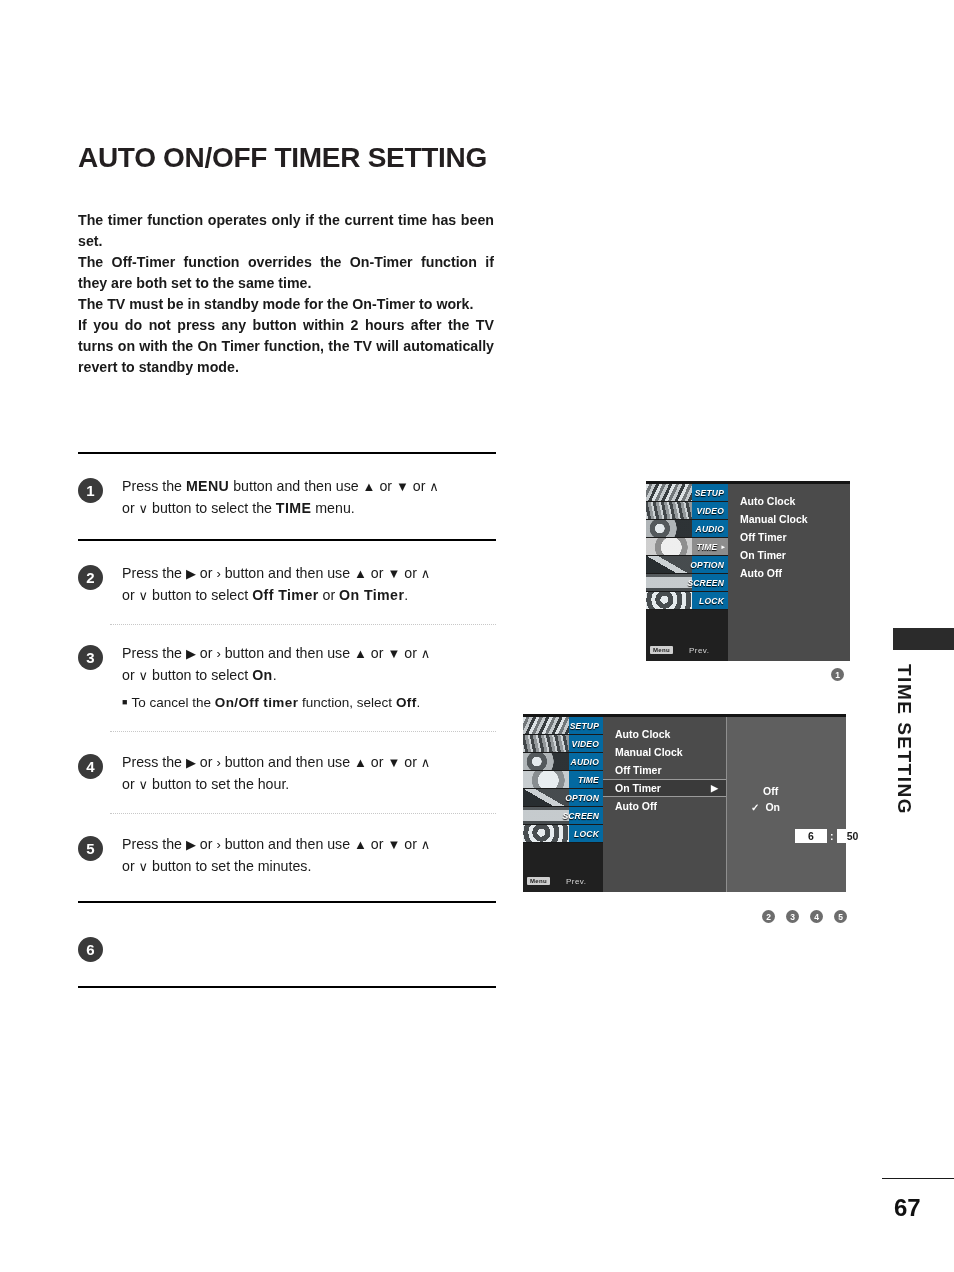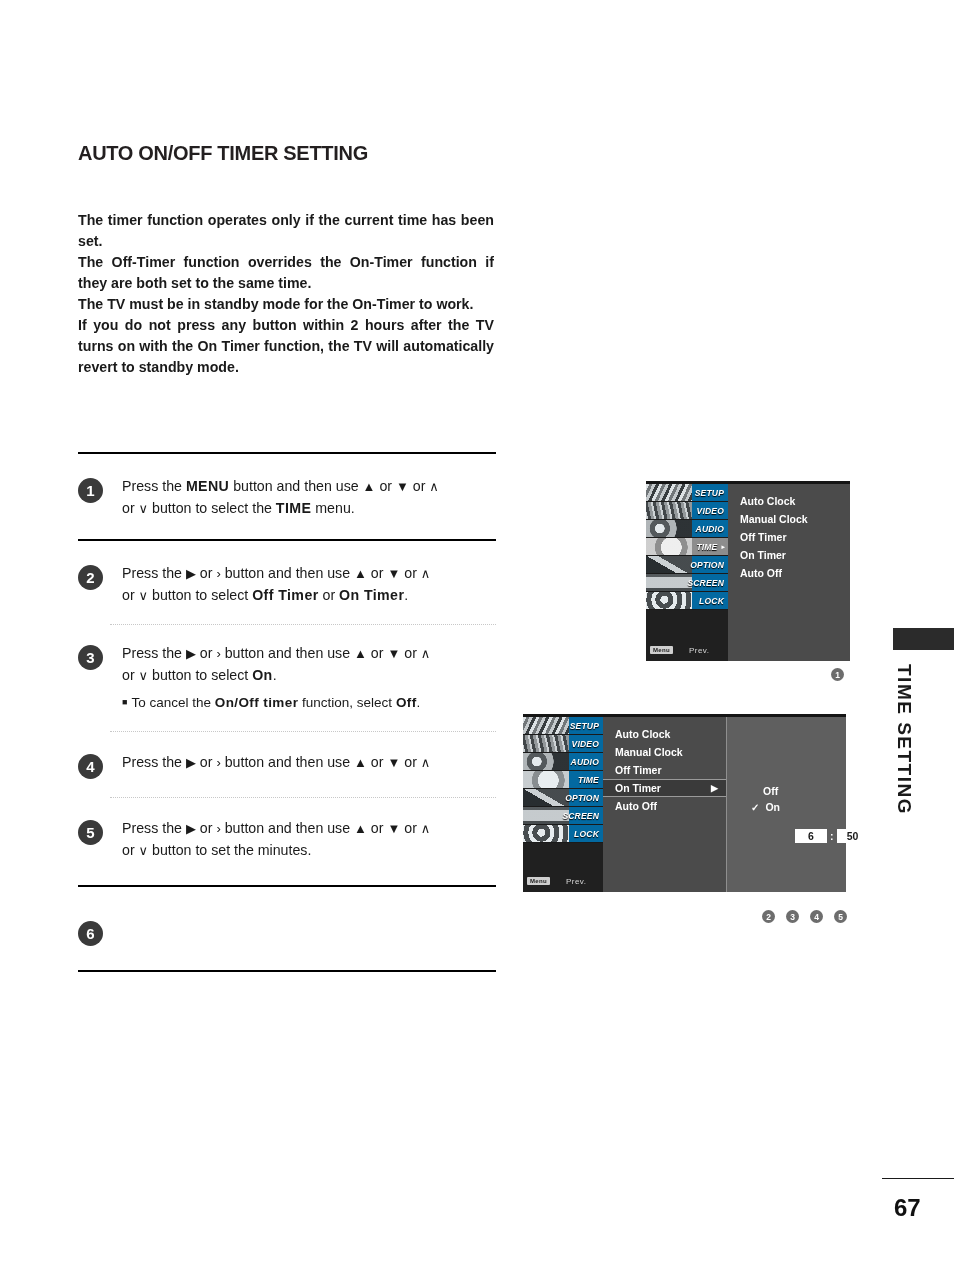--- a/index.html
+++ b/index.html
@@ -11,21 +11,21 @@
     position: relative;
     font-family: "Liberation Sans", sans-serif;
     color: #1a1a1a;
     overflow: hidden;
   }
 
   
   #page-title {
     position: absolute;
     left: 78px; top: 142px;
-    font-size: 20px;
+    font-size: 28px;
     font-weight: bold;
     letter-spacing: -0.3px;
     color: #231f20;
   }
 
   
   #intro {
     position: absolute;
     left: 78px; top: 210px;
     width: 416px;
@@ -382,20 +382,23 @@
   </div>
 
   <div class="rule-dotted" style="margin-top:18px;"></div>
 
   <div class="step" style="padding:20px 0 18px 0;">
     <div class="step-badge">4</div>
     <div class="step-body">
       <span class="line">
         <span>Press the </span><span class="glyph">▶</span><span> or </span><span class="glyph">›</span><span>  button and then use </span><span class="glyph">▲</span><span> or </span><span class="glyph">▼</span><span>  or  </span><span class="glyph">∧</span>
       </span>
+      <span class="line">
+        <span>or </span><span class="glyph">∨</span><span>  button to set the hour.</span>
+      </span>
     </div>
   </div>
 
   <div class="rule-dotted"></div>
 
   <div class="step" style="padding:20px 0 24px 0;">
     <div class="step-badge">5</div>
     <div class="step-body">
       <span class="line">
         <span>Press the </span><span class="glyph">▶</span><span> or </span><span class="glyph">›</span><span>  button and then use </span><span class="glyph">▲</span><span> or </span><span class="glyph">▼</span><span>  or  </span><span class="glyph">∧</span>

